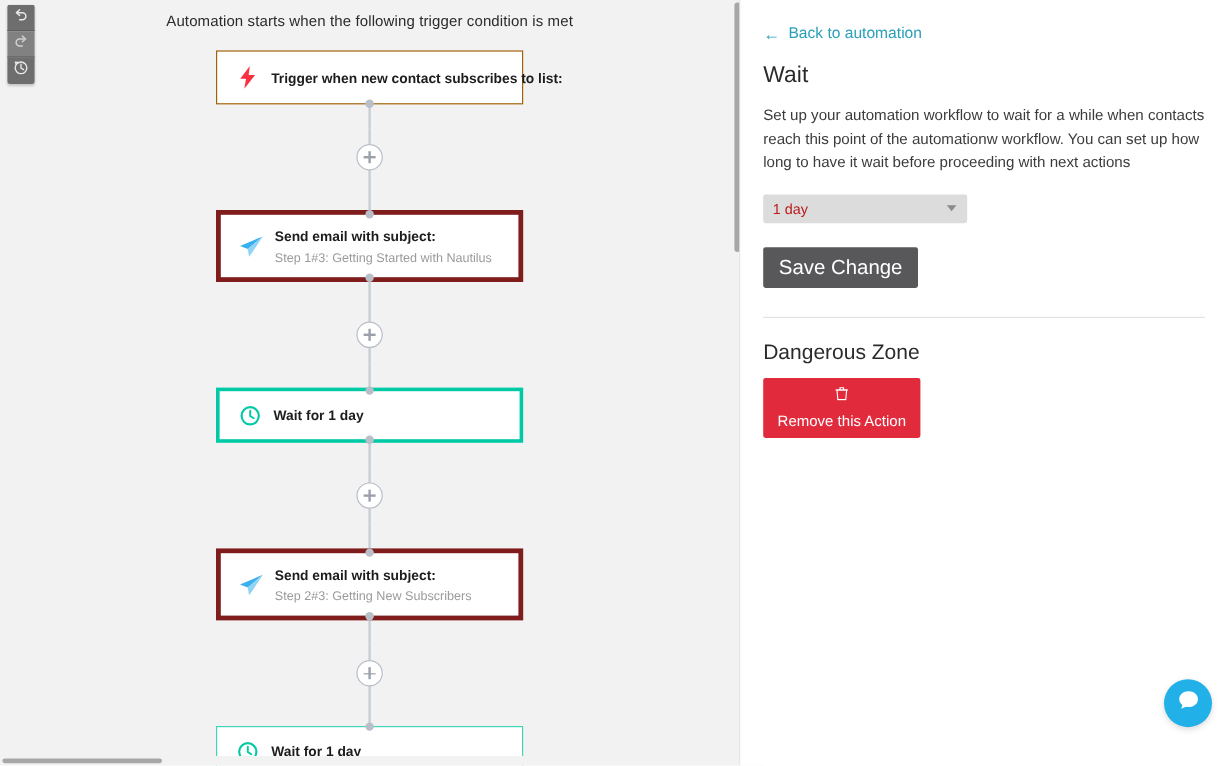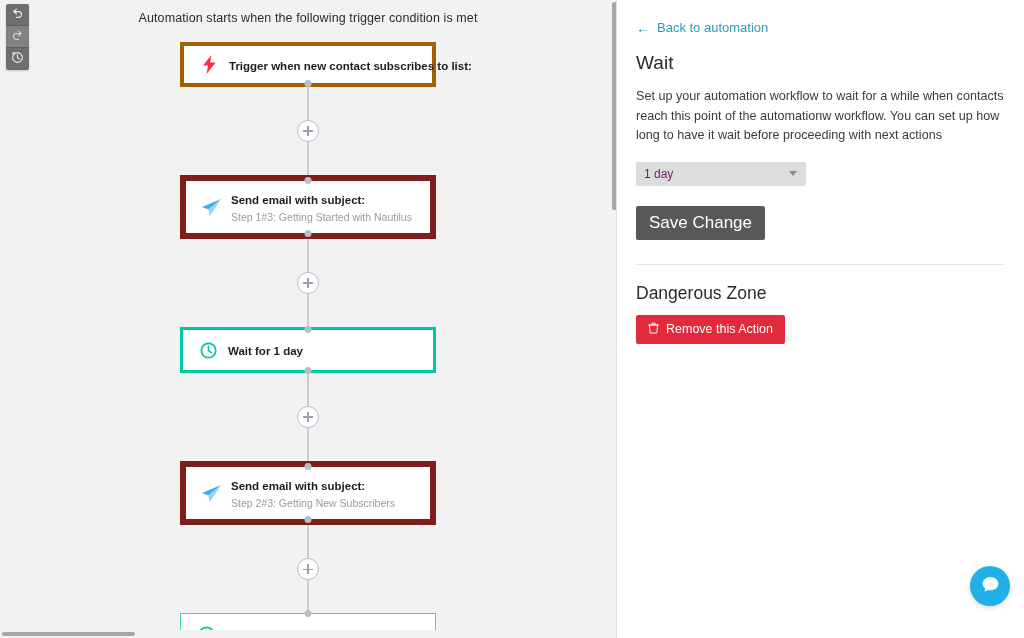--- a/index.html
+++ b/index.html
@@ -84,25 +84,25 @@
   .node {
     position: relative;
     width: 256px;
     background: #ffffff;
     display: flex;
     align-items: center;
     padding: 9px 12px;
   }
 
   .node.trigger {
-    border: 4px solid #a16207;
+    border: 1px solid #a16207;
     min-height: 45px;
   }
   .node.email {
-    border: 6px solid #7f1d1d;
+    border: 4px solid #7f1d1d;
     min-height: 45px;
   }
   .node.wait {
     border: 1px solid #3fd5b6;
     min-height: 42px;
   }
   .node.wait.selected {
     border: 3px solid #00c9a5;
     min-height: 46px;
   }
@@ -251,21 +251,21 @@
     margin-bottom: 20px;
   }
   .select-box {
     width: 170px;
     height: 24px;
     background: #dcdcdc;
     border: none;
     border-radius: 2px;
     font-family: "Liberation Sans", sans-serif;
     font-size: 12px;
-    color: #701a75;
+    color: #b91c1c;
     padding: 0 22px 0 8px;
     display: flex;
     align-items: center;
     cursor: pointer;
   }
   .select-caret {
     position: absolute;
     right: 9px;
     top: 9px;
     width: 0; height: 0;
@@ -310,20 +310,21 @@
     color: #ffffff;
     border: none;
     border-radius: 2px;
     font-family: "Liberation Sans", sans-serif;
     font-size: 12.5px;
     padding: 7px 12px;
     cursor: pointer;
     display: inline-flex;
     align-items: center;
     gap: 7px;
+    flex-direction: column;
   }
 
   
   .chat-fab {
     position: absolute;
     right: 14px;
     bottom: 14px;
     width: 40px;
     height: 40px;
     border-radius: 50%;

